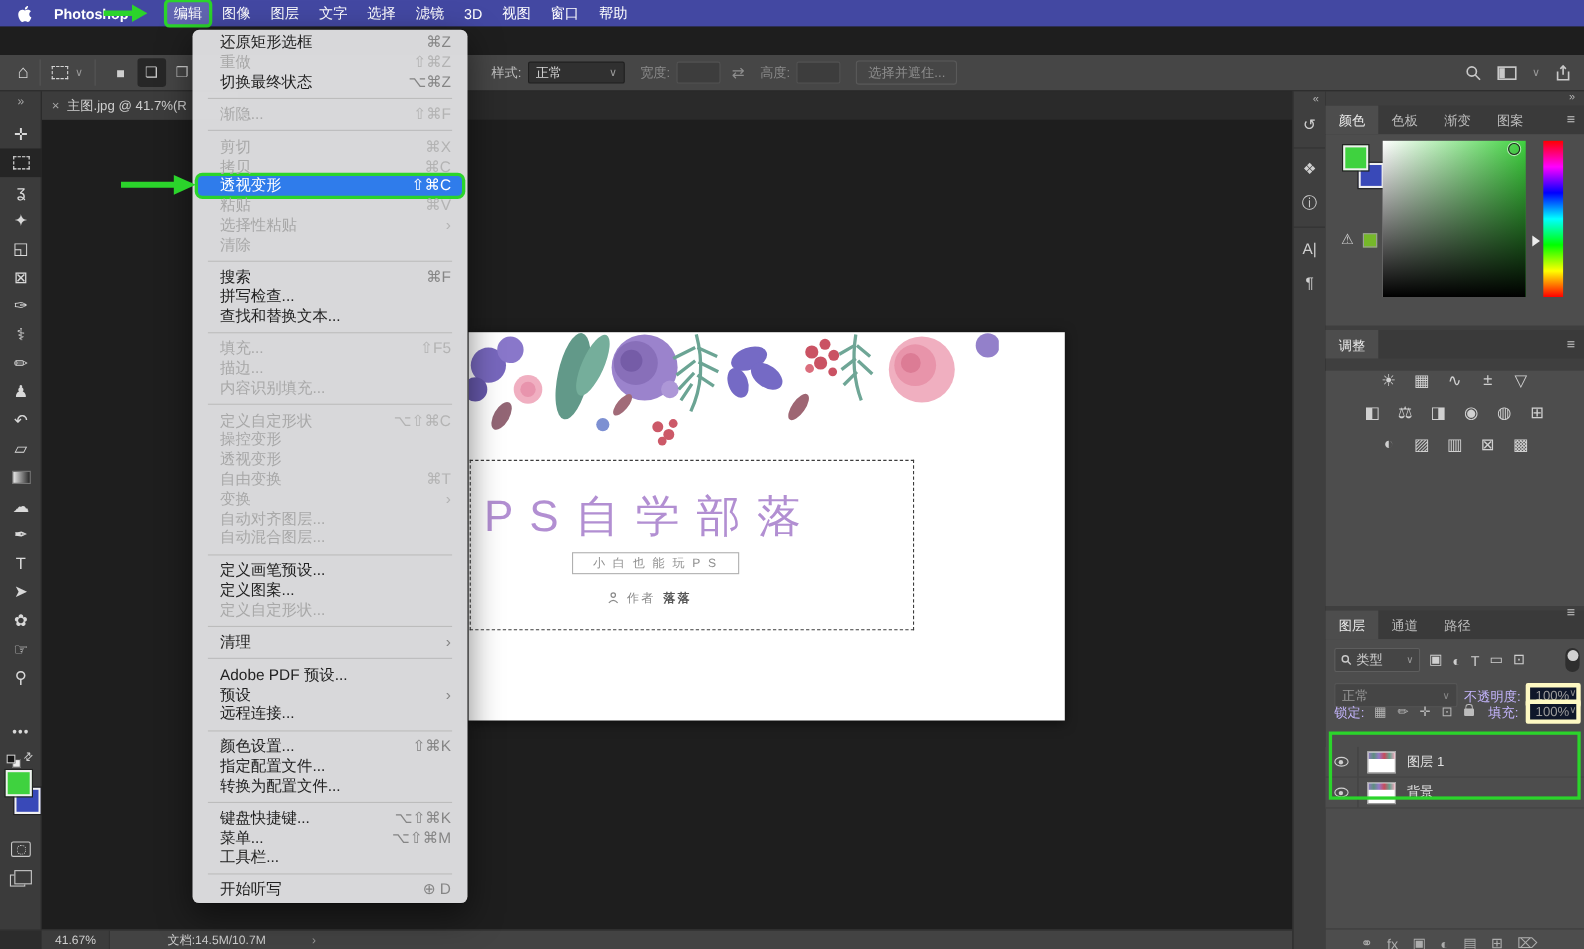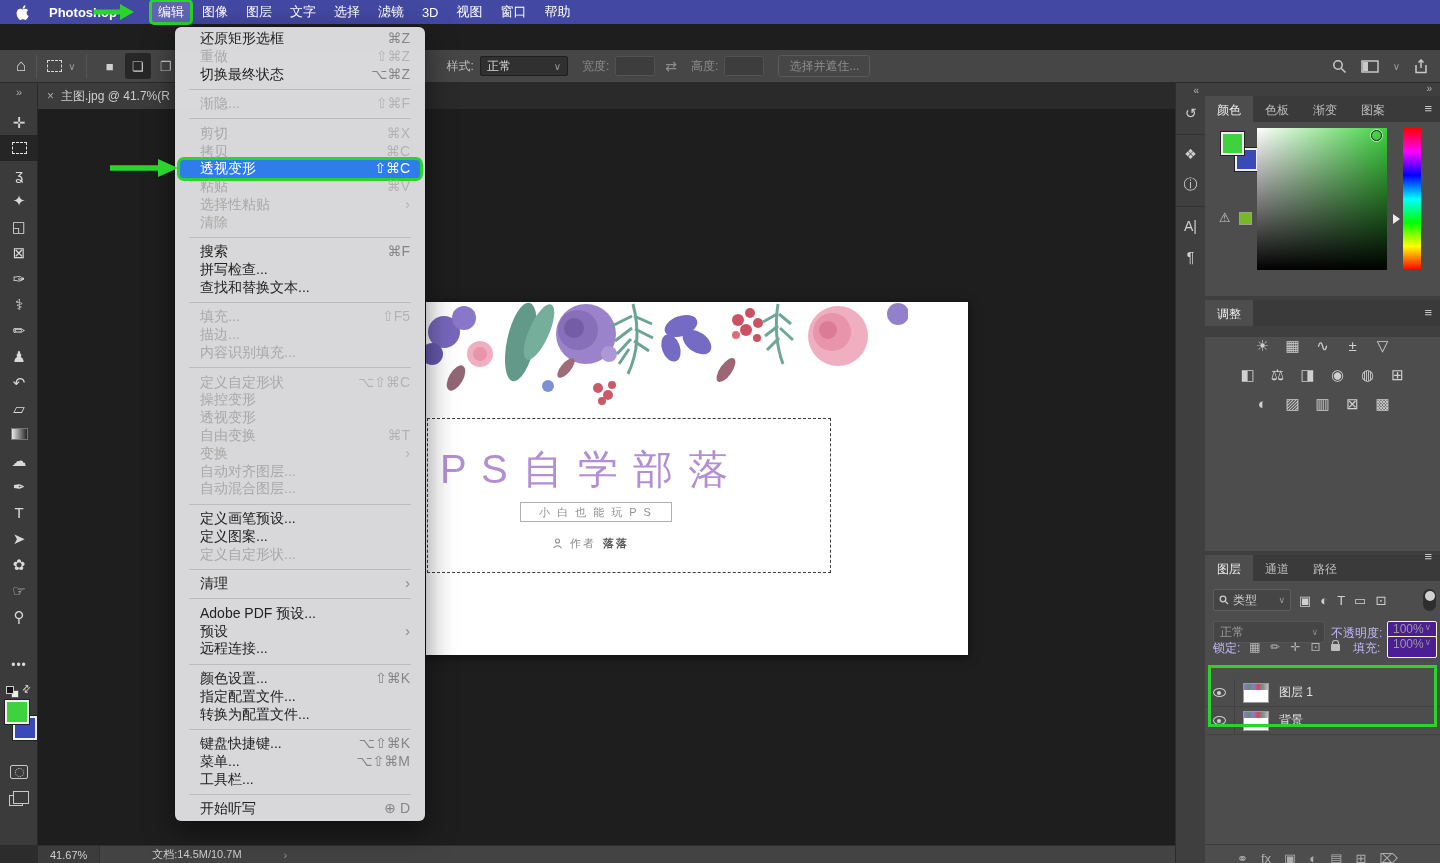--- a/index.html
+++ b/index.html
@@ -120,21 +120,21 @@
   .lp-search{position:absolute;left:8px;top:0;width:78px;height:22px;background:#454545;border:1px solid #5e5e5e;border-radius:2px;color:#d0d0d0;display:flex;align-items:center;padding:0 5px;gap:4px}
   .lp-search .cv{margin-left:auto;color:#9a9a9a;font-size:9px}
   #filter-icons{position:absolute;left:94px;top:0;display:flex;gap:9px;align-items:center;height:22px}
   .f-icon{color:#cfcfcf;font-size:13px}
   .lp-pill{position:absolute;right:4px;top:0;width:13px;height:22px;background:#2e2e2e;border-radius:7px}
   .lp-pill::after{content:"";position:absolute;left:1.5px;top:2px;width:10px;height:10px;border-radius:50%;background:#d2d2d2}
   .lp-row2{position:absolute;left:0;top:40px;width:235px;height:22px;color:#9a9a9a}
   .lp-blend{position:absolute;left:8px;top:0;width:112px;height:22px;background:#454545;border:1px solid #565656;border-radius:2px;display:flex;align-items:center;justify-content:space-between;padding:0 6px}
   .lp-blend .cv,.lp-val .cv{color:#8a8a8a;font-size:9px}
   .lbl-dis{position:absolute;top:4px;color:#c4b5fd}
-  .lp-val{position:absolute;top:0;height:22px;background:#4c1d95;border:1px solid #fef9c3;border-radius:2px;display:flex;justify-content:space-between;padding:0 5px;color:#9a9a9a}
+  .lp-val{position:absolute;top:0;height:22px;background:#0f172a;border:4px solid #fef9c3;border-radius:2px;display:flex;justify-content:space-between;padding:0 5px;color:#9a9a9a}
   .lp-row3{position:absolute;left:0;top:56px;width:235px;height:22px;color:#9a9a9a}
   #lock-icons{position:absolute;left:44px;top:3px;display:flex;gap:10px;align-items:center}
   .lk-icon{color:#b5b5b5;font-size:12px}
   #layer-rows{position:absolute;left:0;top:98px;width:276px}
   .layer-row{height:28px;display:flex;align-items:center;background:#4d4d4d;border-bottom:1px solid #434343;position:relative}
   .eye-cell{width:30px;display:flex;align-items:center;justify-content:center;align-self:stretch;border-right:1px solid #414141}
   .eye{width:13px;height:9px;border:1.3px solid #cfcfcf;border-radius:50%;position:relative;display:inline-block}
   .eye::after{content:"";position:absolute;left:3px;top:1.6px;width:4px;height:4px;border-radius:50%;background:#cfcfcf}
   .layer-thumb{width:26px;height:20px;background:#fff;border:1px solid #9b9b9b;margin-left:8px;position:relative;overflow:hidden}
   .layer-thumb::before{content:"";position:absolute;top:0;left:0;right:0;height:6px;background:linear-gradient(90deg,#8f7ac2,#5d8f7f,#9379c8,#c84b5c,#679f8e,#efa9bb)}

